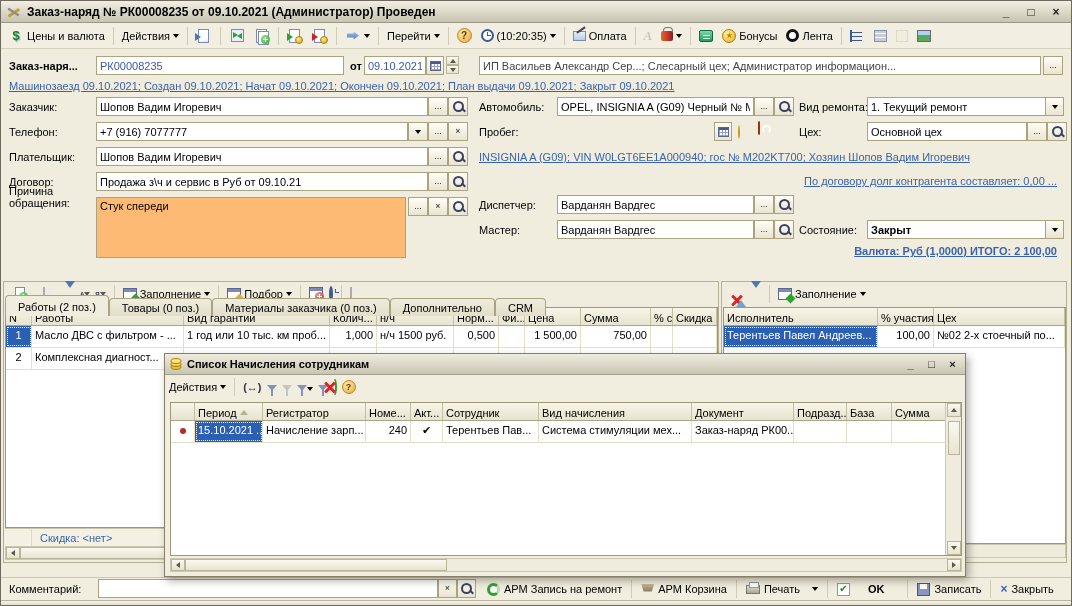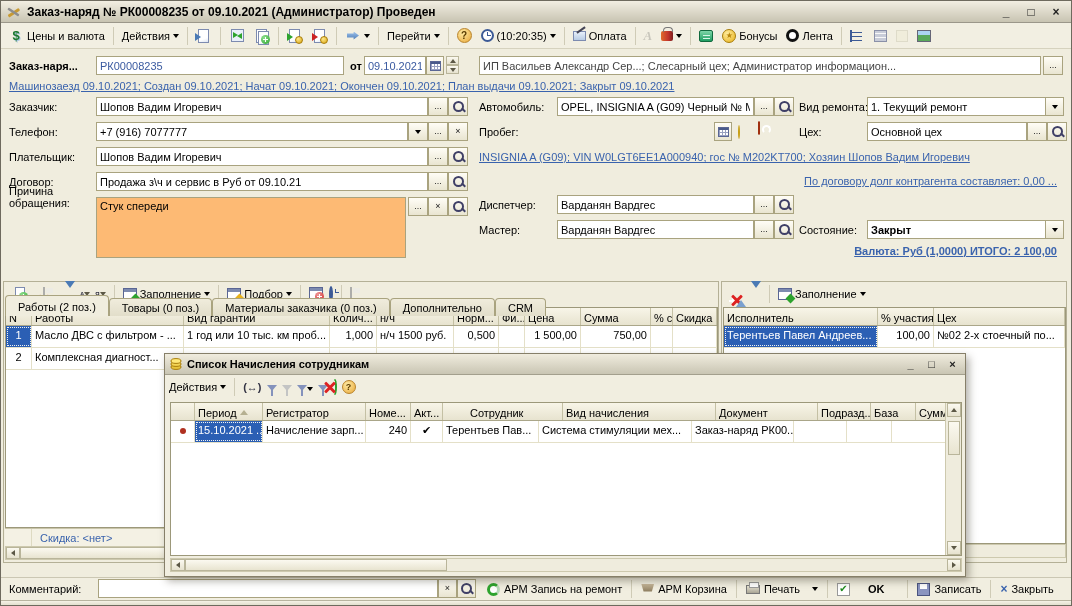--- a/index.html
+++ b/index.html
@@ -566,21 +566,21 @@
     <div class="grid" style="left:5px;top:48px;width:792px;height:154px;">
       <div class="grow ghead">
         <div class="gc" style="width:24px;"></div>
         <div class="gc" style="width:68px;">
             <span>Период</span>
             <span class="sorttri"></span>
           </div>
         <div class="gc" style="width:103px;">Регистратор</div>
         <div class="gc" style="width:45px;">Номе...</div>
         <div class="gc" style="width:32px;">Акт...</div>
-        <div class="gc" style="width:96px;margin-left:24px;">Сотрудник</div>
+        <div class="gc" style="width:96px;">Сотрудник</div>
         <div class="gc" style="width:153px;">Вид начисления</div>
         <div class="gc" style="width:102px;">Документ</div>
         <div class="gc" style="width:53px;">Подразд...</div>
         <div class="gc" style="width:45px;">База</div>
         <div class="gc grow1">Сумма</div>
       </div>
       <div class="grow">
         <div class="gc ctr" style="width:24px;"><span class="rowmarker"></span></div>
         <div class="gc sel" style="width:68px;">15.10.2021 ...</div>
         <div class="gc" style="width:103px;">Начисление зарп...</div>

